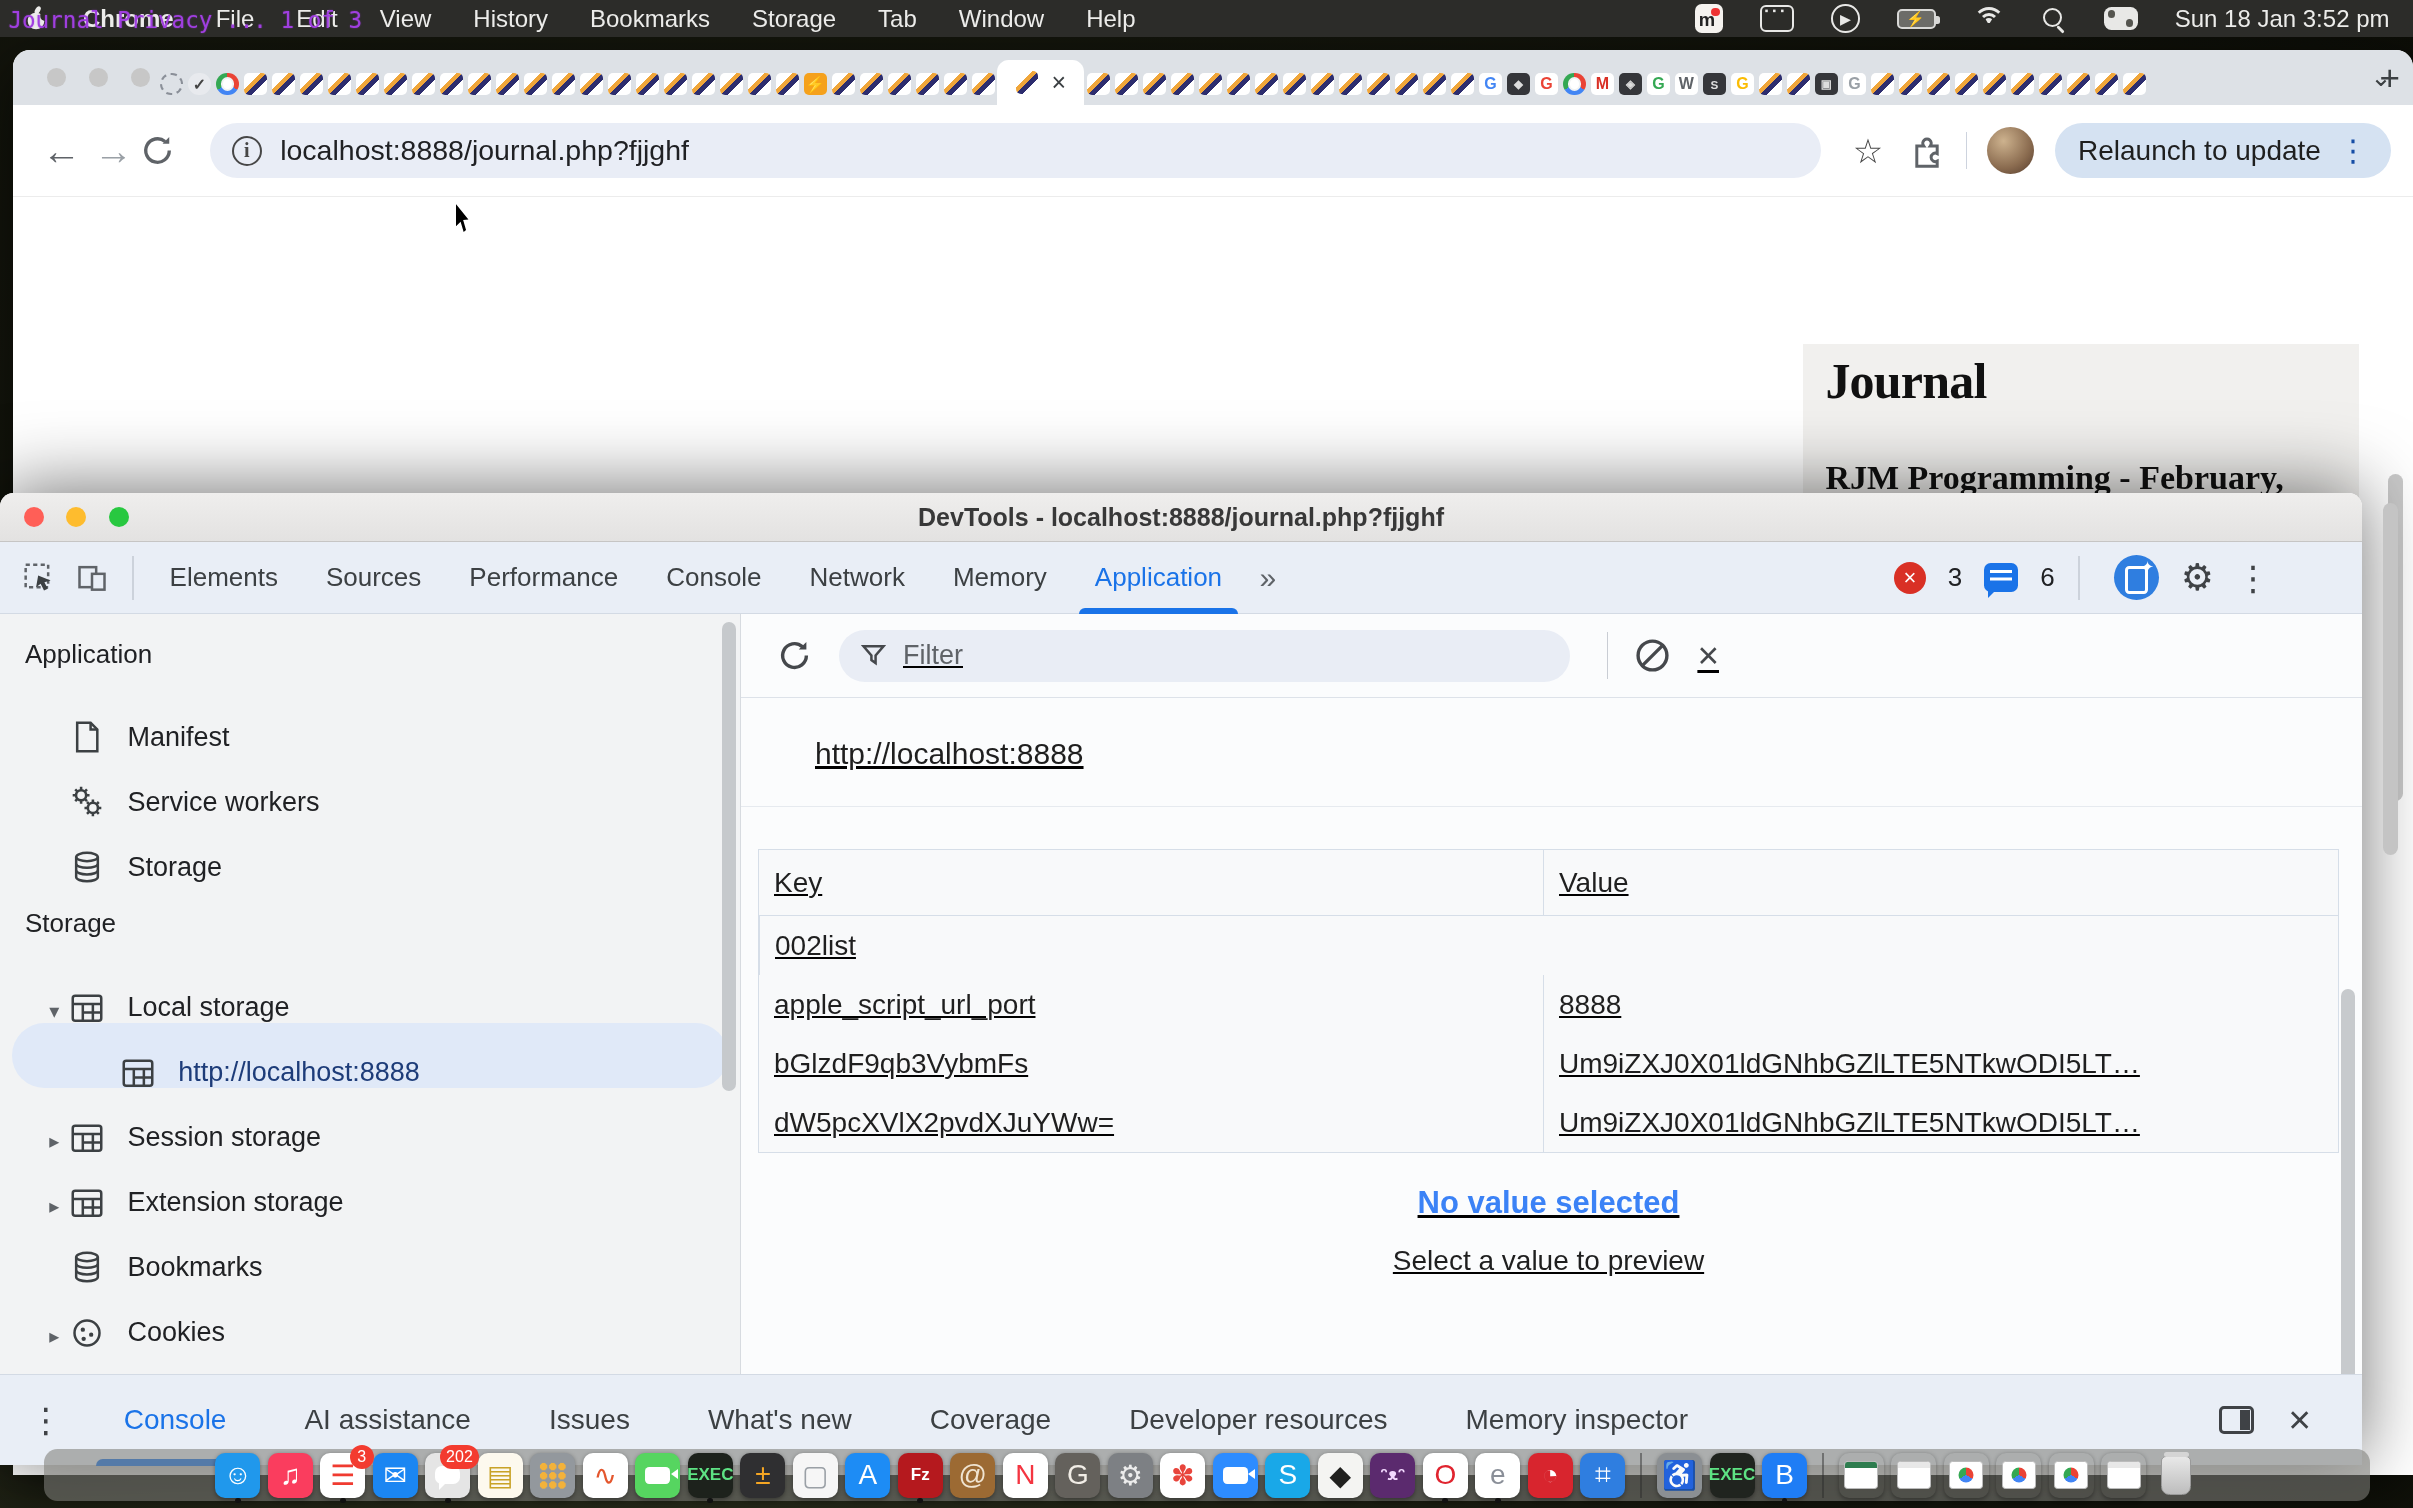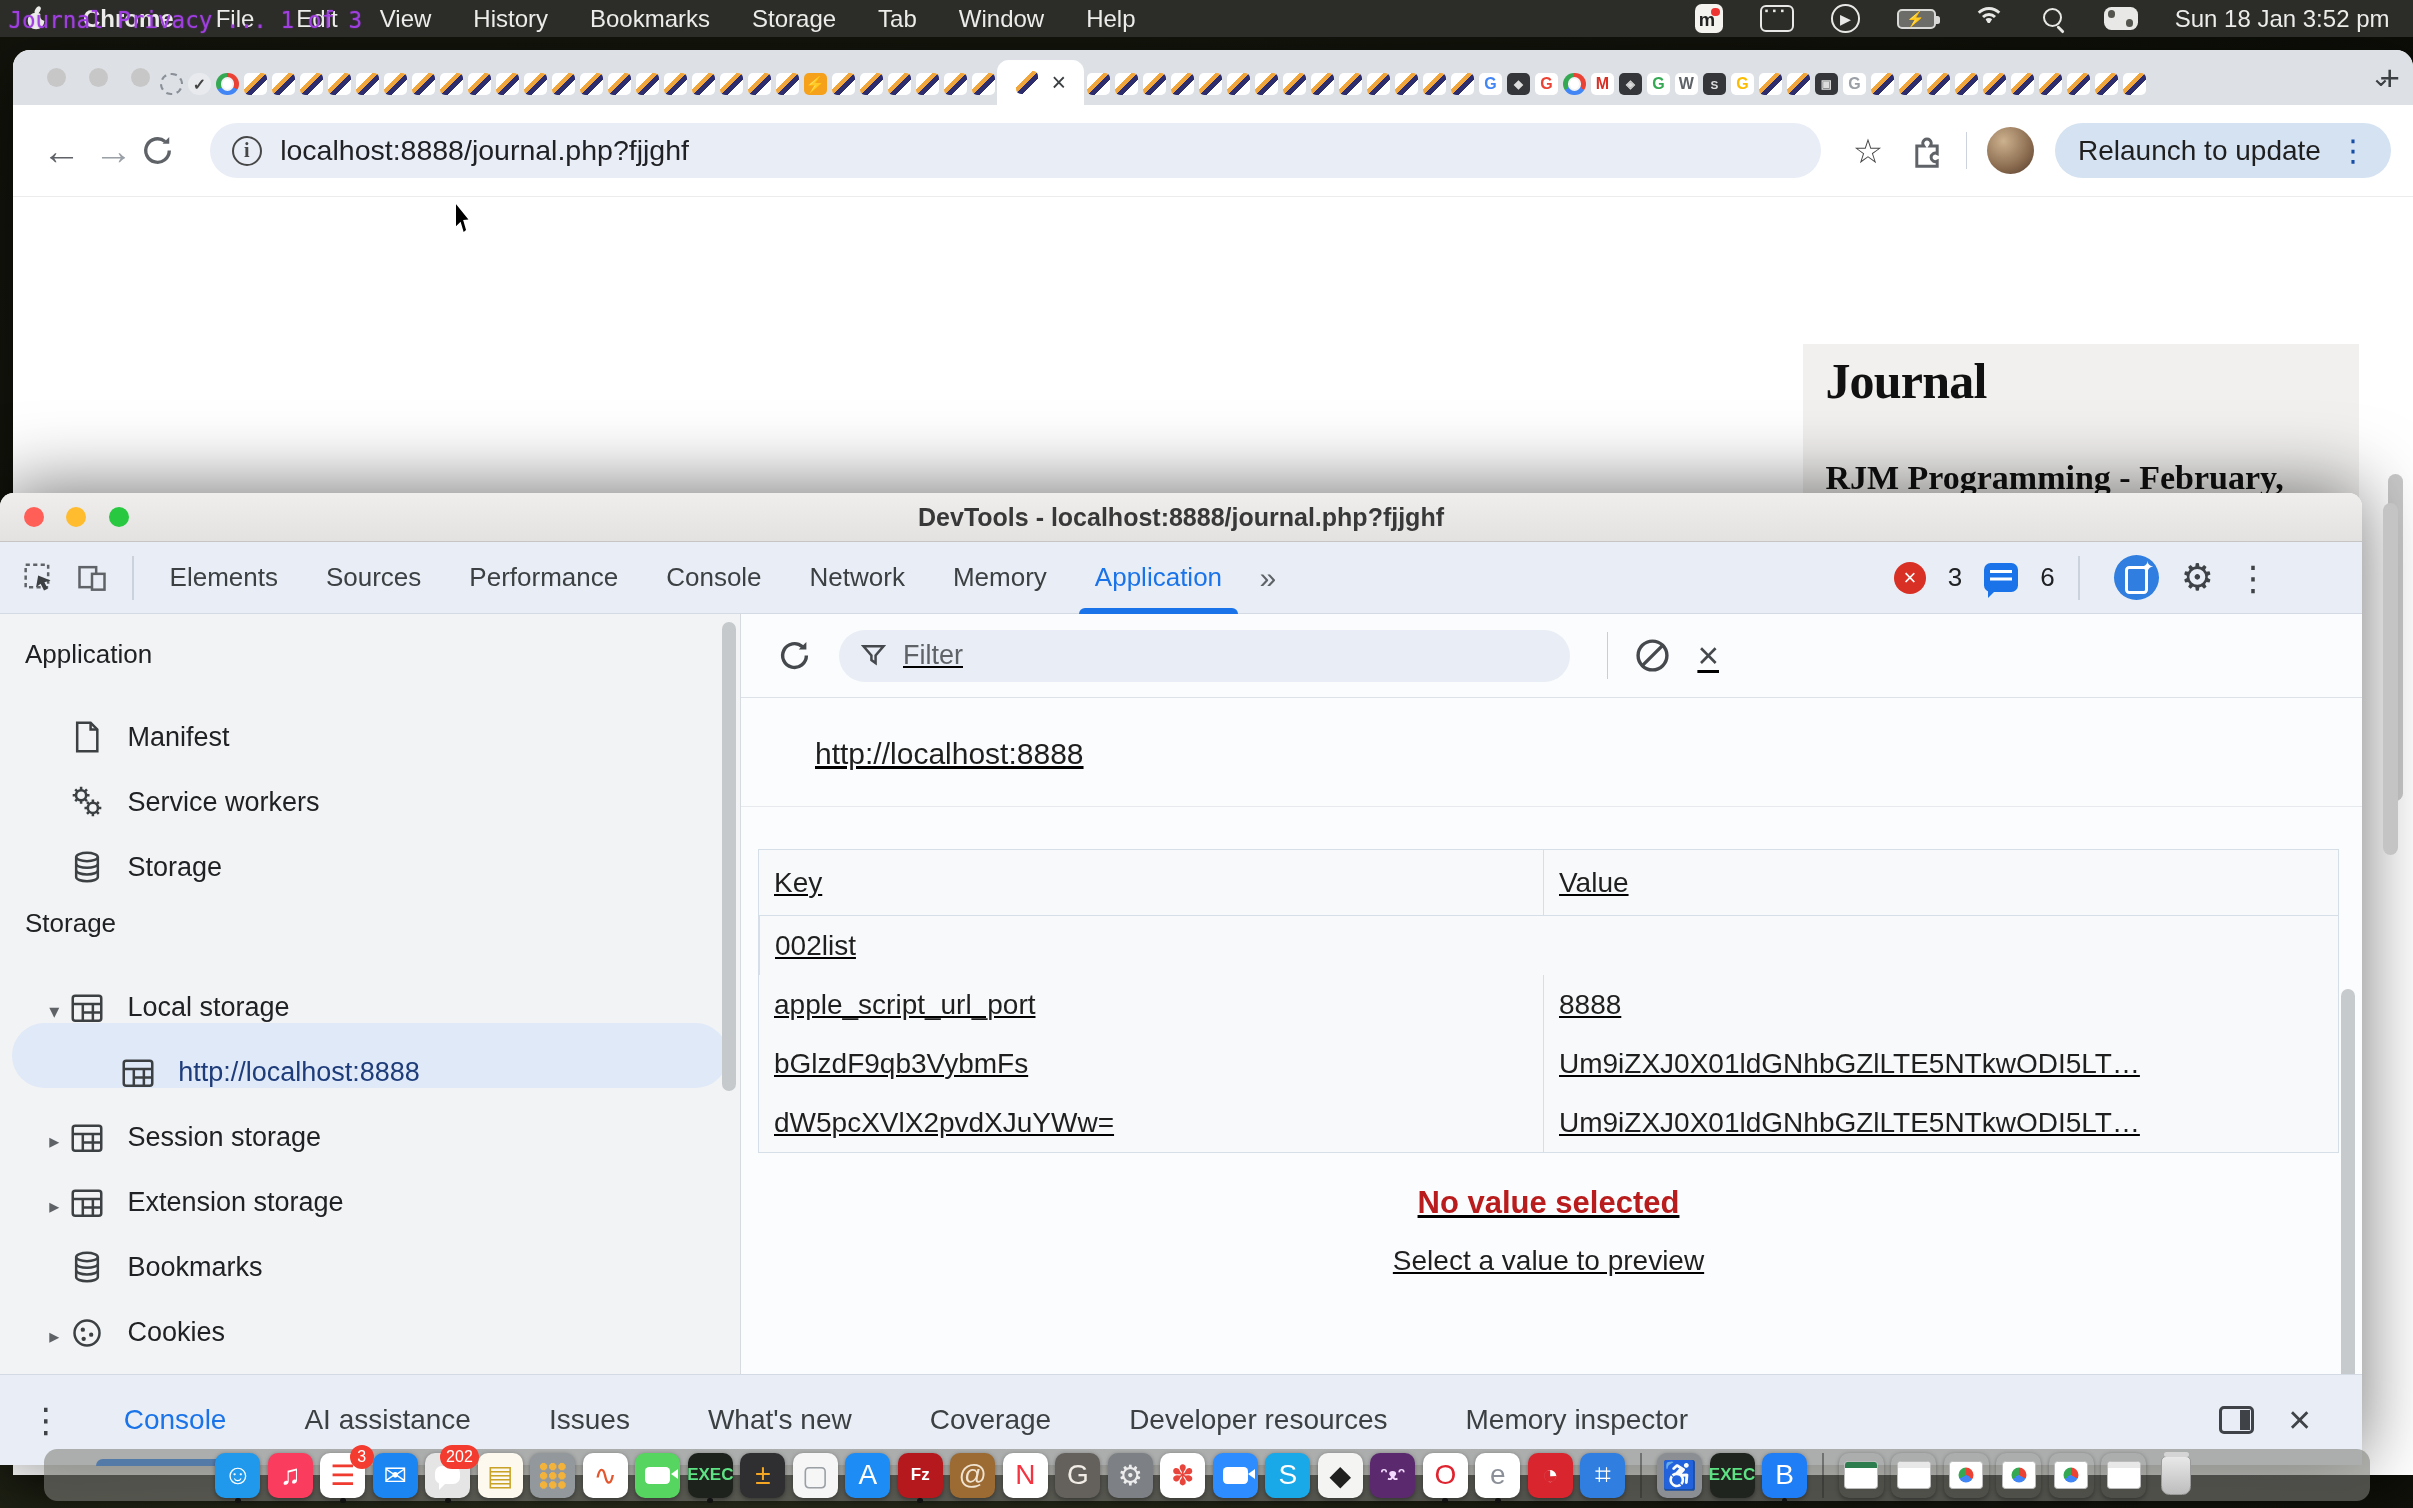--- a/index.html
+++ b/index.html
@@ -127,21 +127,21 @@
   .f-sep { width:1.7px; height:47px; background:#c9cdd4; margin-left:11.7px; }
   .f-x { font-size:37px; color:#45484c; }
   .origin { font-size:30px; color:#1f1f1f; padding:39px 0 35px 74px; border-bottom:0.8px solid #e6eaef; }
   .dtable { margin:42px 0 0 17px; width:1581px; border:0.8px solid #d6dee8; background:#f8f9fa; }
   .trow { display:grid; grid-template-columns:784px 1fr; }
   .trow > div { padding:0 0 0 15px; font-size:28px; color:#1f1f1f; display:flex; align-items:center; height:59px; white-space:nowrap; overflow:hidden; }
   .trow.head > div { height:65px; }
   .trow.head { border-bottom:0.8px solid #d6dee8; }
   .trow > div:last-child { border-left:0.8px solid #d6dee8; }
   .empty { width:1581px; margin-left:17px; text-align:center; margin-top:32px; }
-  .empty .t1 { font-size:31px; font-weight:bold; color:#b91c1c; }
+  .empty .t1 { font-size:31px; font-weight:bold; color:#3b82f6; }
   .empty .t2 { font-size:28px; color:#1f1f1f; margin-top:23.5px; }
   .main-thumb { position:absolute; right:6.7px; top:375px; width:14.2px; height:396px; background:#c7cacd; border-radius:7.5px; }
 
   .drawer { position:absolute; left:0; bottom:0; width:100%; height:91px; background:#e9eef6; border-top:0.8px solid #d3dae4; display:flex; align-items:center; padding:0 17px; }
   .dr-kebab { font-size:34px; color:#3f4246; margin:0 22px 0 11.7px; }
   .dr-tab { font-size:28px; color:#3c4043; padding:0 39px; height:91px; display:flex; align-items:center; position:relative; white-space:nowrap; }
   .dr-tab.active { color:#1a73e8; }
   .dr-tab.active::after { content:""; position:absolute; left:11.7px; right:11.7px; bottom:0; height:6.7px; background:#1a73e8; border-radius:6.7px 6.7px 0 0; }
   .dr-right { margin-left:auto; display:flex; align-items:center; gap:34px; padding-right:34px; }
   .dockside { width:35px; height:28.5px; border:3.4px solid #3f4246; border-radius:5px; position:relative; }

